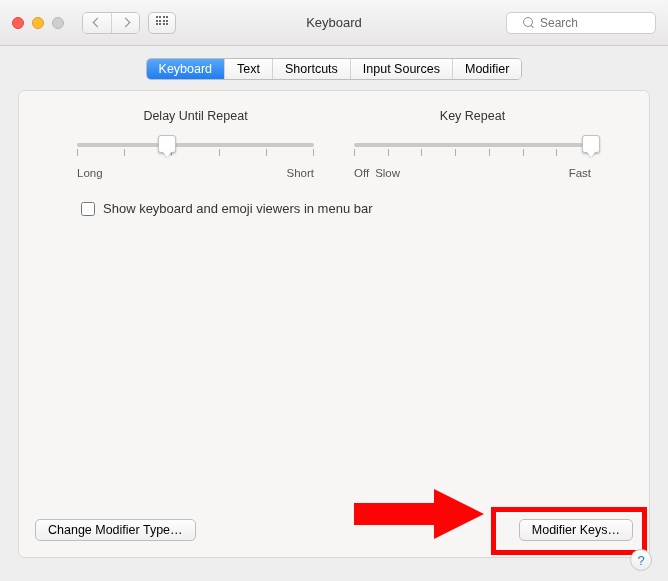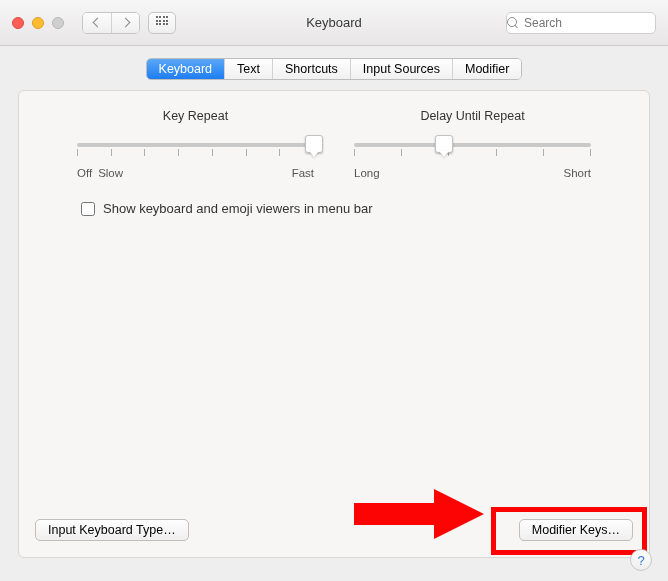--- a/index.html
+++ b/index.html
@@ -74,21 +74,21 @@
       color: #3a3a3a;
       pointer-events: none;
     }
     .search-box {
       margin-left: auto;
       width: 150px; height: 22px;
       border: 1px solid #cfcece;
       border-radius: 5px;
       background: #fff;
       display: flex; align-items: center;
-      padding: 0 0;
+      padding: 0 16px;
       gap: 6px;
     }
     .search-box input {
       border: none; outline: none; width: 100%;
       font-size: 12px; background: transparent;
       color: #888;
     }
     .content {
       position: relative;
       padding: 10px 14px;
@@ -303,20 +303,40 @@
       <button class="seg active">Keyboard</button>
       <button class="seg">Text</button>
       <button class="seg">Shortcuts</button>
       <button class="seg">Input Sources</button>
       <button class="seg">Modifier</button>
     </div>
   </div>
 
   <div class="pane">
     <div class="sliders">
+      <div class="slider-block">
+        <div class="slider-title">Delay Until Repeat</div>
+        <div class="slider">
+          <div class="track"></div>
+          <div class="ticks">
+              <span></span>
+              <span></span>
+              <span></span>
+              <span></span>
+              <span></span>
+              <span></span>
+            </div>
+          <div class="knob" style="left:38%"></div>
+        </div>
+        <div class="slider-labels">
+          <span>Long</span>
+          <span>Short</span>
+        </div>
+      </div>
+
       <div class="slider-block">
         <div class="slider-title">Key Repeat</div>
         <div class="slider">
           <div class="track"></div>
           <div class="ticks">
               <span></span>
               <span></span>
               <span></span>
               <span></span>
               <span></span>
@@ -327,48 +347,28 @@
           <div class="knob" style="left:100%"></div>
         </div>
         <div class="slider-labels">
           <span style="display:flex;gap:6px">
             <span>Off</span>
             <span>Slow</span>
           </span>
           <span>Fast</span>
         </div>
       </div>
-
-      <div class="slider-block">
-        <div class="slider-title">Delay Until Repeat</div>
-        <div class="slider">
-          <div class="track"></div>
-          <div class="ticks">
-              <span></span>
-              <span></span>
-              <span></span>
-              <span></span>
-              <span></span>
-              <span></span>
-            </div>
-          <div class="knob" style="left:38%"></div>
-        </div>
-        <div class="slider-labels">
-          <span>Long</span>
-          <span>Short</span>
-        </div>
-      </div>
     </div>
 
     <label class="check-row">
       <input type="checkbox" style="">
       <span>Show keyboard and emoji viewers in menu bar</span>
     </label>
 
-    <button class="btn bottom-left">Input Keyboard Type…</button>
+    <button class="btn bottom-left">Change Modifier Type…</button>
     <button class="btn bottom-right">Modifier Keys…</button>
 
     <svg class="anno-arrow" viewBox="0 0 130 50">
       <polygon points="0,14 80,14 80,0 130,25 80,50 80,36 0,36" fill="#fc0404"></polygon>
     </svg>
     <div class="anno-box"></div>
   </div>
 
   <button class="help-btn">?</button>
 </div>

